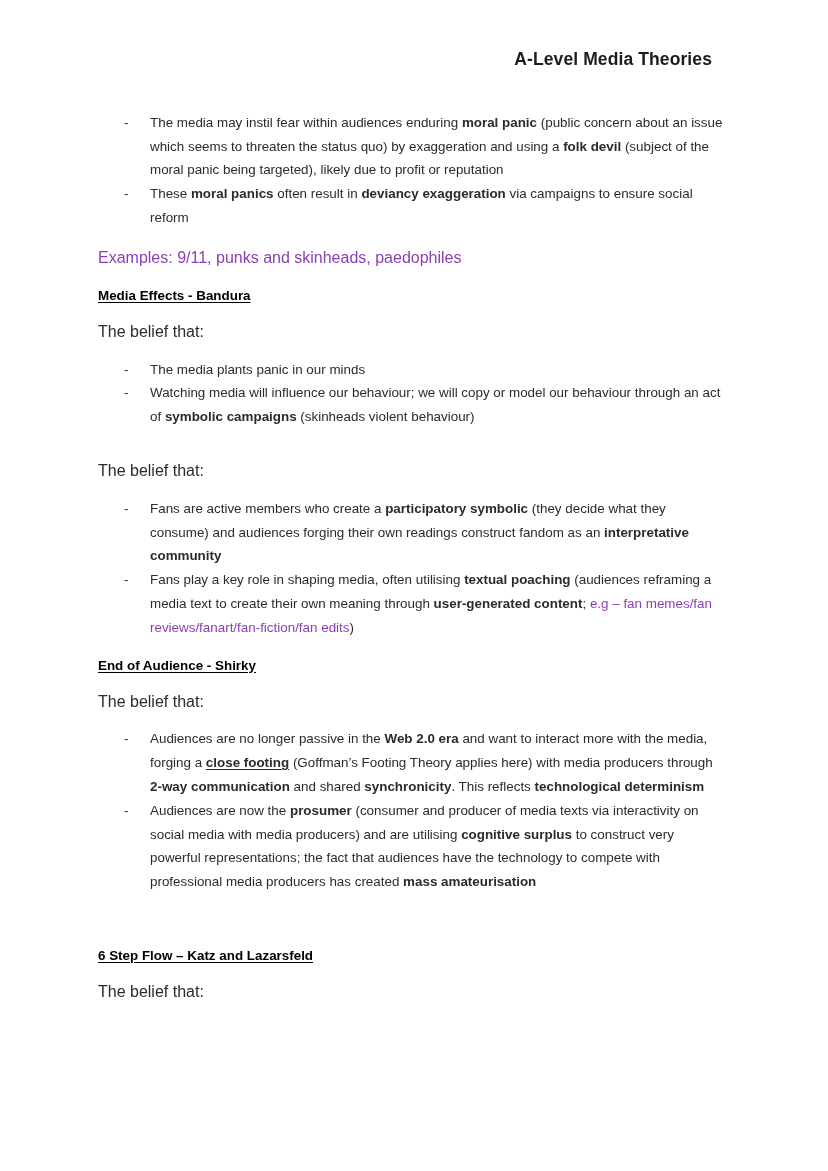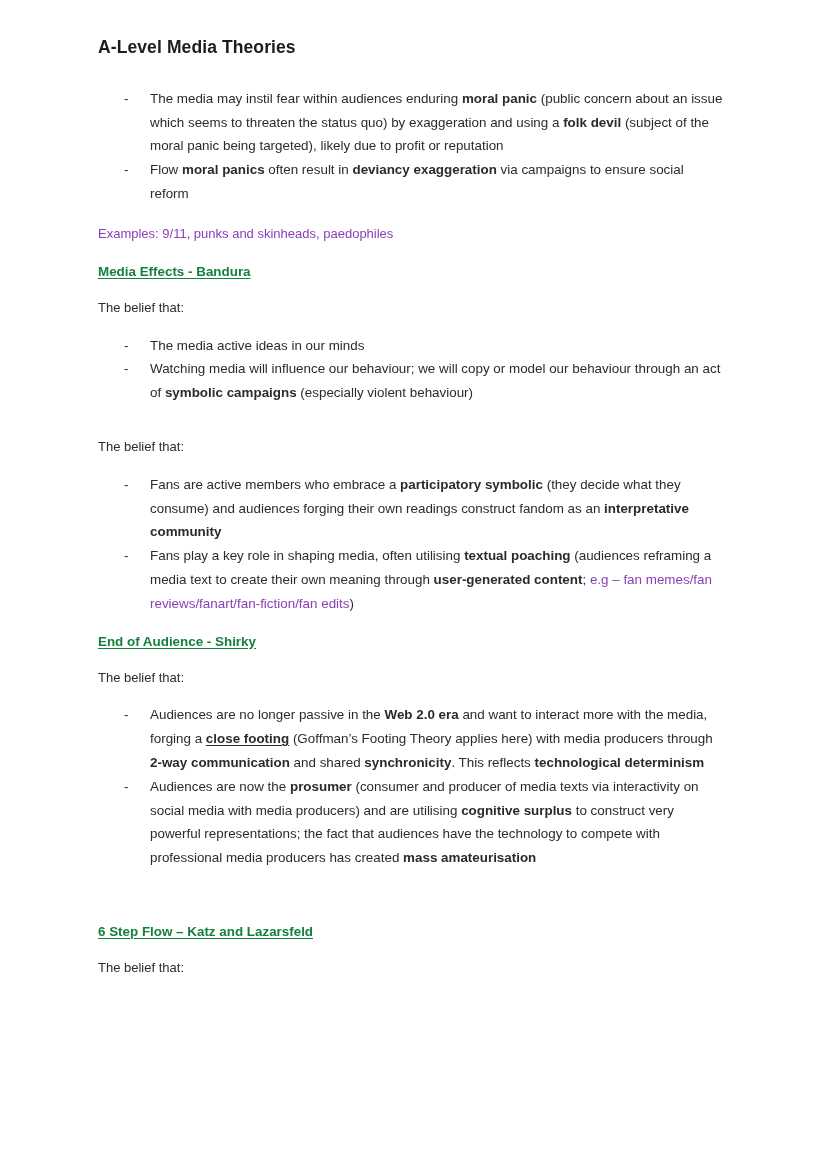--- a/index.html
+++ b/index.html
@@ -20,41 +20,41 @@
     box-sizing: border-box;
     overflow: hidden;
   }
   .content {
     position: absolute;
     left: 98px;
     top: 0;
     width: 626px;
   }
   .doc-title {
-    text-align: left;
+    text-align: right;
     font-size: 17.5px;
     font-weight: bold;
     color: #1c1c1c;
     letter-spacing: 0.1px;
-    margin: 0;
+    margin: 12px;
     padding-top: 37px;
     padding-bottom: 0;
     line-height: 1.25;
   }
   .heading {
     font-size: 13.4px;
     font-weight: bold;
-    color: #15803d;
+    color: #000000;
     text-decoration: underline;
     text-underline-offset: 2px;
     line-height: 1.5;
     margin: 0;
   }
   .para {
-    font-size: 13px;
+    font-size: 16px;
     line-height: 23.8px;
     color: #2b2b2b;
     margin: 0;
   }
   .para.purple {
     color: #8B3FB5;
   }
   .bullets {
     margin: 0;
     padding: 0;
@@ -93,43 +93,43 @@
   <div class="content">
 
     <h1 class="doc-title">A-Level Media Theories</h1>
 
     <div class="sp-title-gap"></div>
 
     <div id="sections-root">
         <section>
           <ul class="bullets">
             <li class="bullet"><span class="dash">-</span><span><span>The media may instil fear within audiences enduring </span><span class="b">moral panic</span><span> (public concern about an issue which seems to threaten the status quo) by exaggeration and using a </span><span class="b">folk devil</span><span> (subject of the moral panic being targeted), likely due to profit or reputation</span></span></li>
-            <li class="bullet"><span class="dash">-</span><span><span>Flow </span><span class="b">moral panics</span><span> often result in </span><span class="b">deviancy exaggeration</span><span> via campaigns to ensure social reform</span></span></li>
+            <li class="bullet"><span class="dash">-</span><span><span>These </span><span class="b">moral panics</span><span> often result in </span><span class="b">deviancy exaggeration</span><span> via campaigns to ensure social reform</span></span></li>
           </ul>
           <div class="sp-lg"></div>
           <div class="para purple">Examples: 9/11, punks and skinheads, paedophiles</div>
         </section>
         <div class="sp-lg"></div>
         <section>
           <div class="heading">Media Effects - Bandura</div>
           <div class="sp-md"></div>
           <div class="para">The belief that:</div>
           <div class="sp-md"></div>
           <ul class="bullets">
-            <li class="bullet"><span class="dash">-</span><span><span>The media active ideas in our minds</span></span></li>
-            <li class="bullet"><span class="dash">-</span><span><span>Watching media will influence our behaviour; we will copy or model our behaviour through an act of </span><span class="b">symbolic campaigns</span><span> (especially violent behaviour)</span></span></li>
+            <li class="bullet"><span class="dash">-</span><span><span>The media plants panic in our minds</span></span></li>
+            <li class="bullet"><span class="dash">-</span><span><span>Watching media will influence our behaviour; we will copy or model our behaviour through an act of </span><span class="b">symbolic campaigns</span><span> (skinheads violent behaviour)</span></span></li>
           </ul>
         </section>
         <div class="sp-lg"></div>
         <section>
           <div class="sp-md"></div>
           <div class="para">The belief that:</div>
           <div class="sp-md"></div>
           <ul class="bullets">
-            <li class="bullet"><span class="dash">-</span><span><span>Fans are active members who embrace a </span><span class="b">participatory symbolic</span><span> (they decide what they consume) and audiences forging their own readings construct fandom as an </span><span class="b">interpretative community</span></span></li>
+            <li class="bullet"><span class="dash">-</span><span><span>Fans are active members who create a </span><span class="b">participatory symbolic</span><span> (they decide what they consume) and audiences forging their own readings construct fandom as an </span><span class="b">interpretative community</span></span></li>
             <li class="bullet"><span class="dash">-</span><span><span>Fans play a key role in shaping media, often utilising </span><span class="b">textual poaching</span><span> (audiences reframing a media text to create their own meaning through </span><span class="b">user-generated content</span><span>; </span><span class="pp">e.g – fan memes/fan reviews/fanart/fan-fiction/fan edits</span><span>)</span></span></li>
           </ul>
         </section>
         <div class="sp-lg"></div>
         <section>
           <div class="heading">End of Audience - Shirky</div>
           <div class="sp-md"></div>
           <div class="para">The belief that:</div>
           <div class="sp-md"></div>
           <ul class="bullets">

